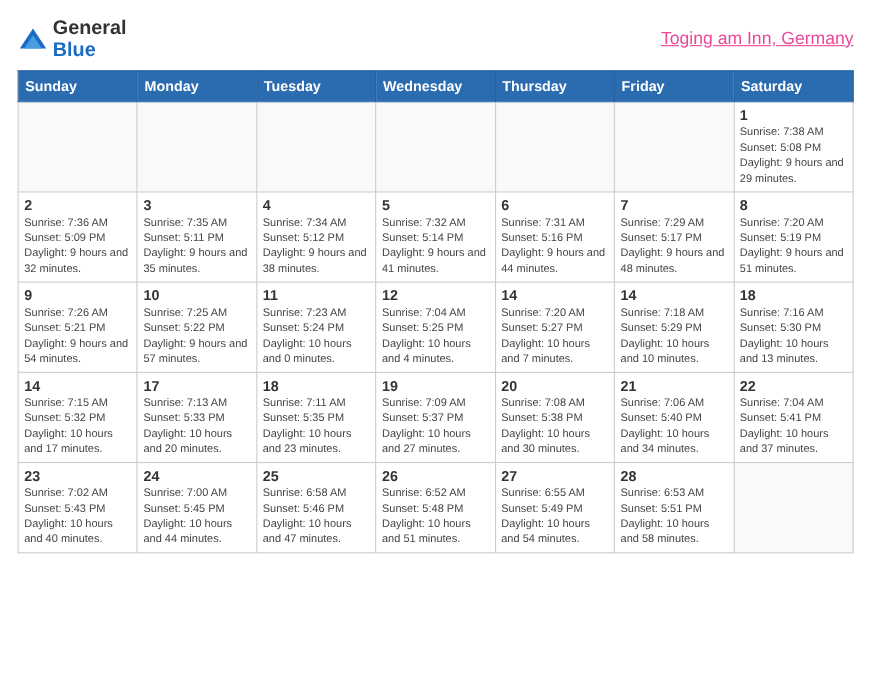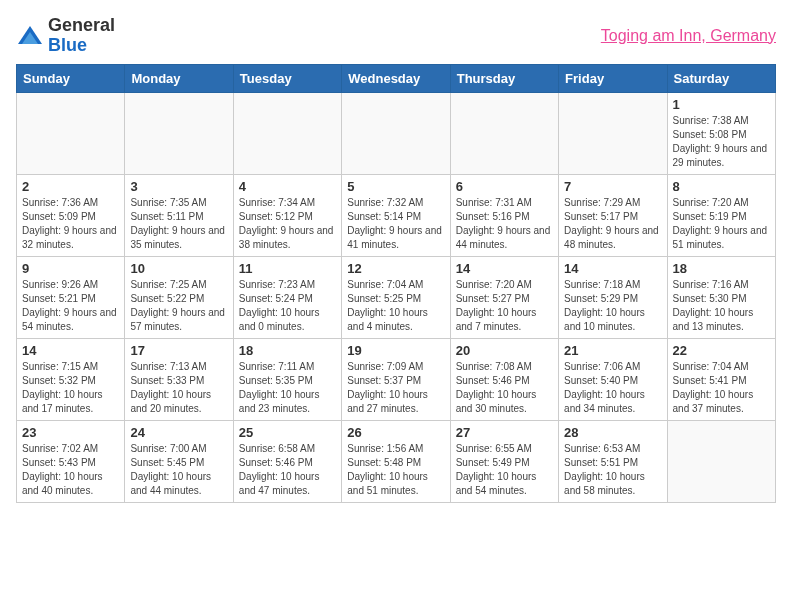--- a/index.html
+++ b/index.html
@@ -173,21 +173,21 @@
         <td>
           <span class="day-number">8</span>
           <div class="day-info">Sunrise: 7:20 AM
 Sunset: 5:19 PM
 Daylight: 9 hours and 51 minutes.</div>
         </td>
       </tr>
       <tr>
         <td>
           <span class="day-number">9</span>
-          <div class="day-info">Sunrise: 9:26 AM
+          <div class="day-info">Sunrise: 7:26 AM
 Sunset: 5:21 PM
 Daylight: 9 hours and 54 minutes.</div>
         </td>
         <td>
           <span class="day-number">10</span>
           <div class="day-info">Sunrise: 7:25 AM
 Sunset: 5:22 PM
 Daylight: 9 hours and 57 minutes.</div>
         </td>
         <td>
@@ -242,21 +242,21 @@
         </td>
         <td>
           <span class="day-number">19</span>
           <div class="day-info">Sunrise: 7:09 AM
 Sunset: 5:37 PM
 Daylight: 10 hours and 27 minutes.</div>
         </td>
         <td>
           <span class="day-number">20</span>
           <div class="day-info">Sunrise: 7:08 AM
-Sunset: 5:46 PM
+Sunset: 5:38 PM
 Daylight: 10 hours and 30 minutes.</div>
         </td>
         <td>
           <span class="day-number">21</span>
           <div class="day-info">Sunrise: 7:06 AM
 Sunset: 5:40 PM
 Daylight: 10 hours and 34 minutes.</div>
         </td>
         <td>
           <span class="day-number">22</span>
@@ -279,21 +279,21 @@
 Daylight: 10 hours and 44 minutes.</div>
         </td>
         <td>
           <span class="day-number">25</span>
           <div class="day-info">Sunrise: 6:58 AM
 Sunset: 5:46 PM
 Daylight: 10 hours and 47 minutes.</div>
         </td>
         <td>
           <span class="day-number">26</span>
-          <div class="day-info">Sunrise: 1:56 AM
+          <div class="day-info">Sunrise: 6:52 AM
 Sunset: 5:48 PM
 Daylight: 10 hours and 51 minutes.</div>
         </td>
         <td>
           <span class="day-number">27</span>
           <div class="day-info">Sunrise: 6:55 AM
 Sunset: 5:49 PM
 Daylight: 10 hours and 54 minutes.</div>
         </td>
         <td>

